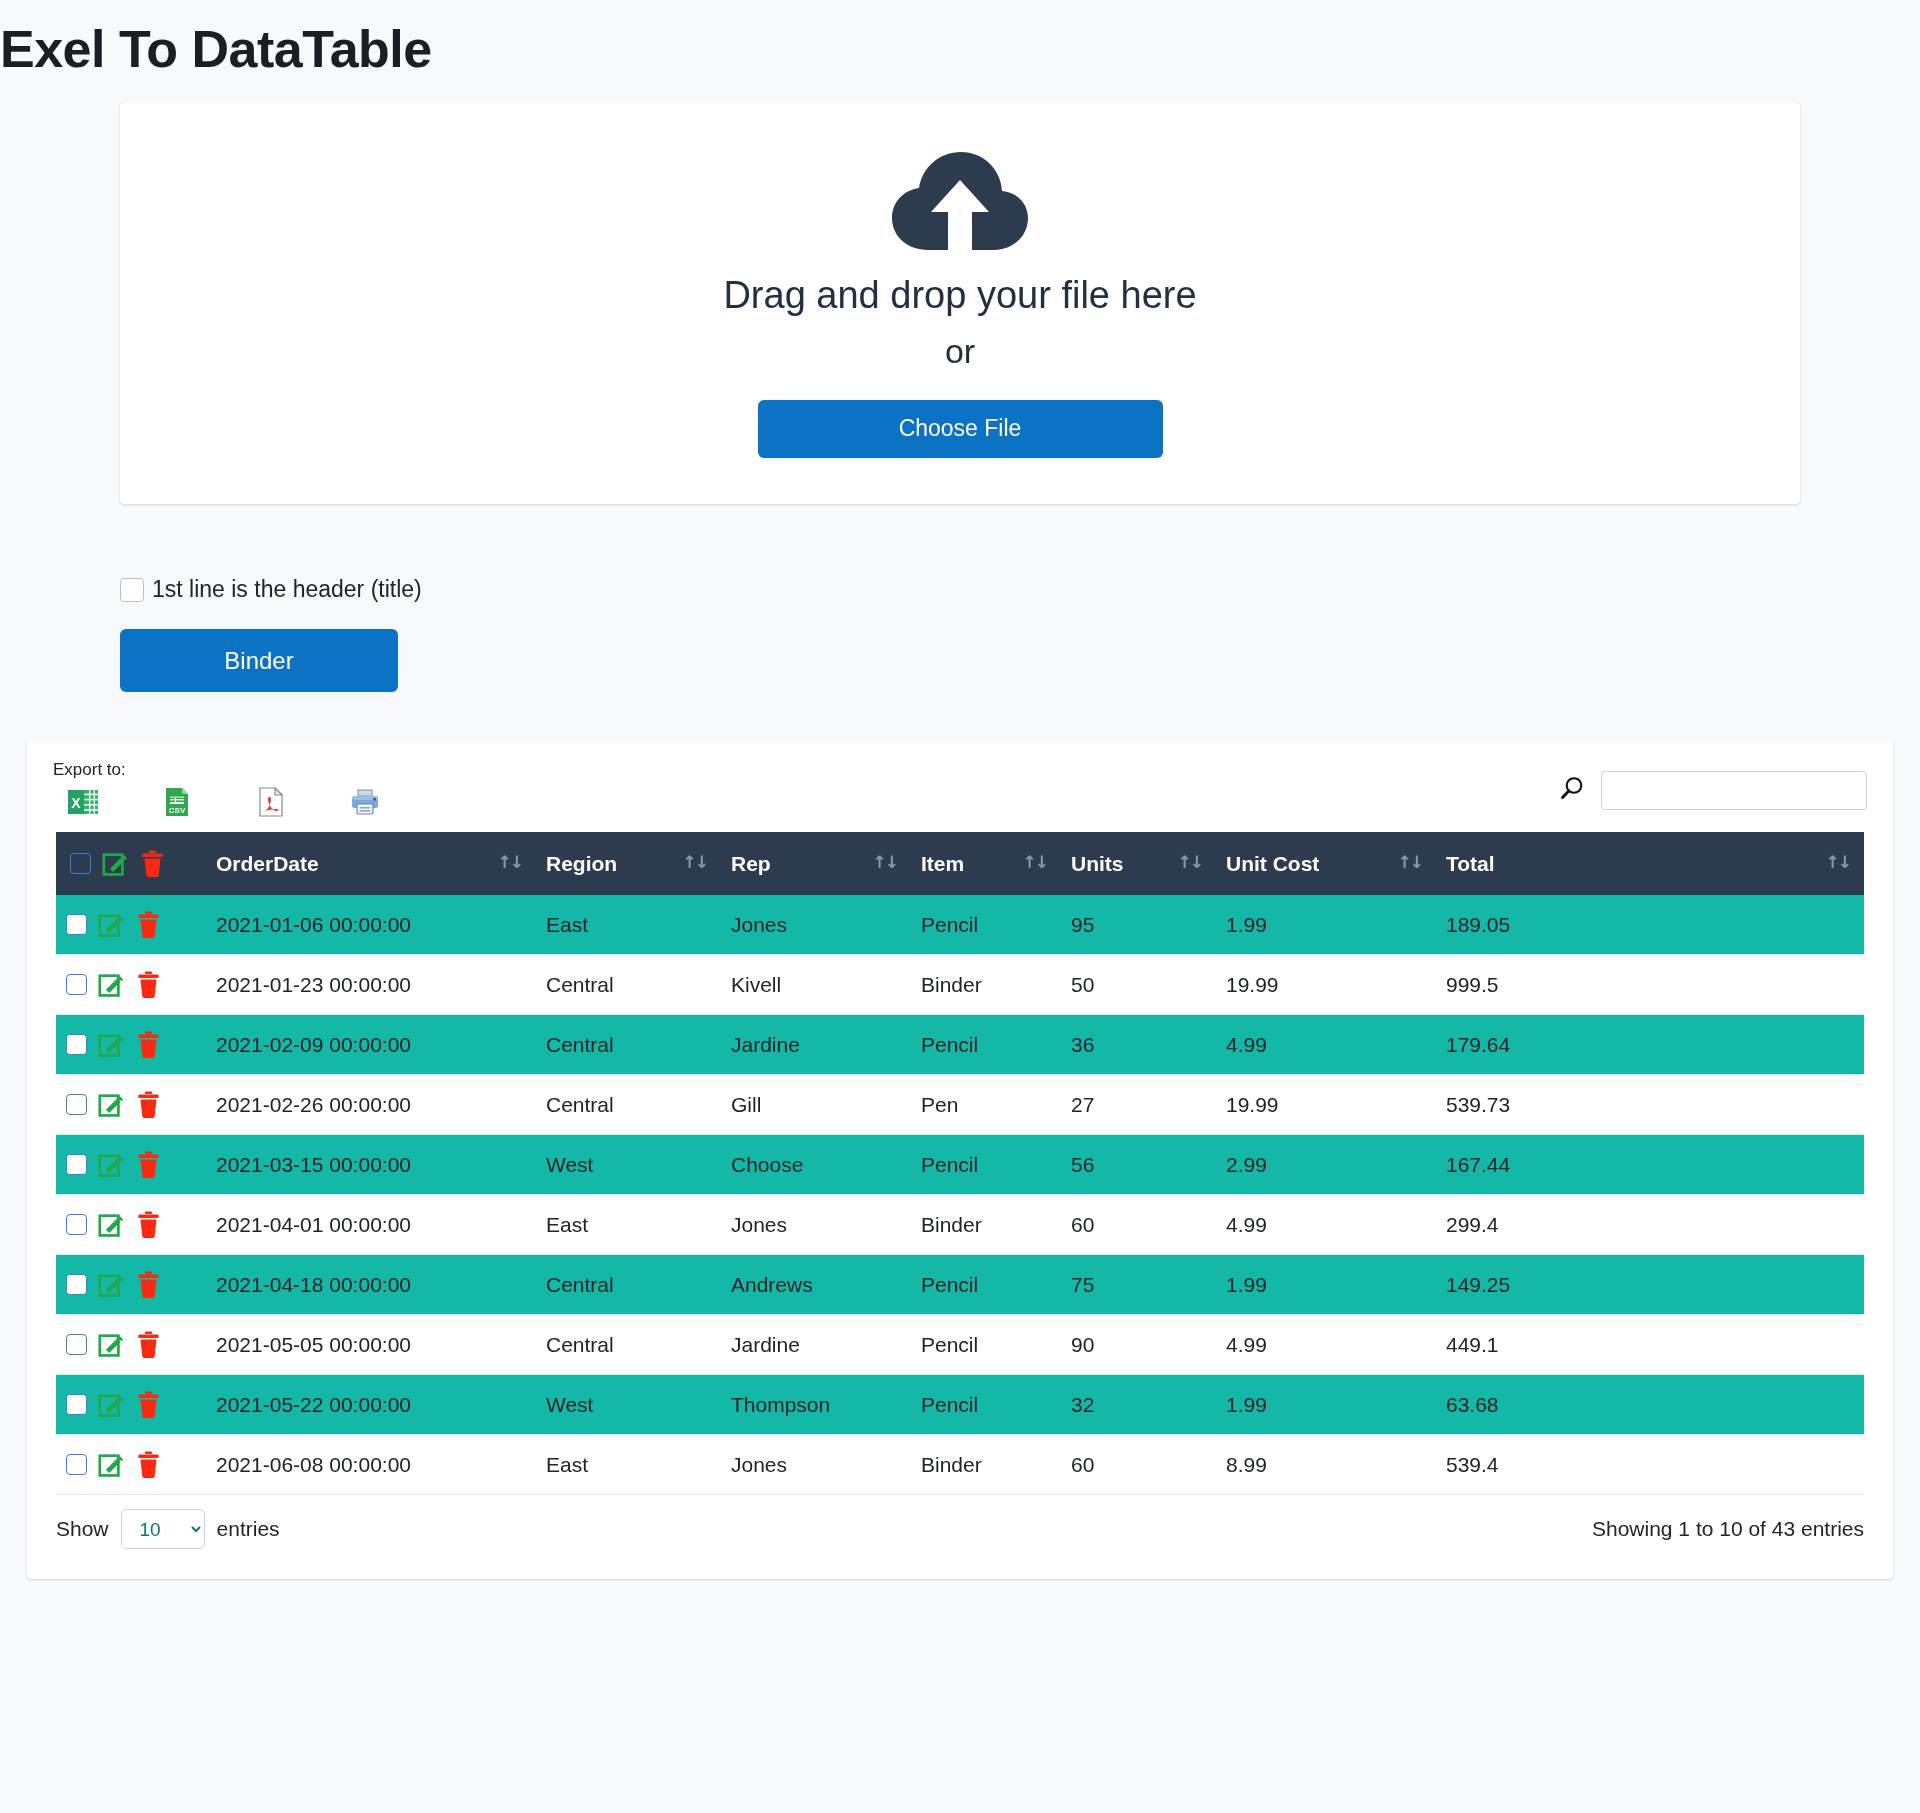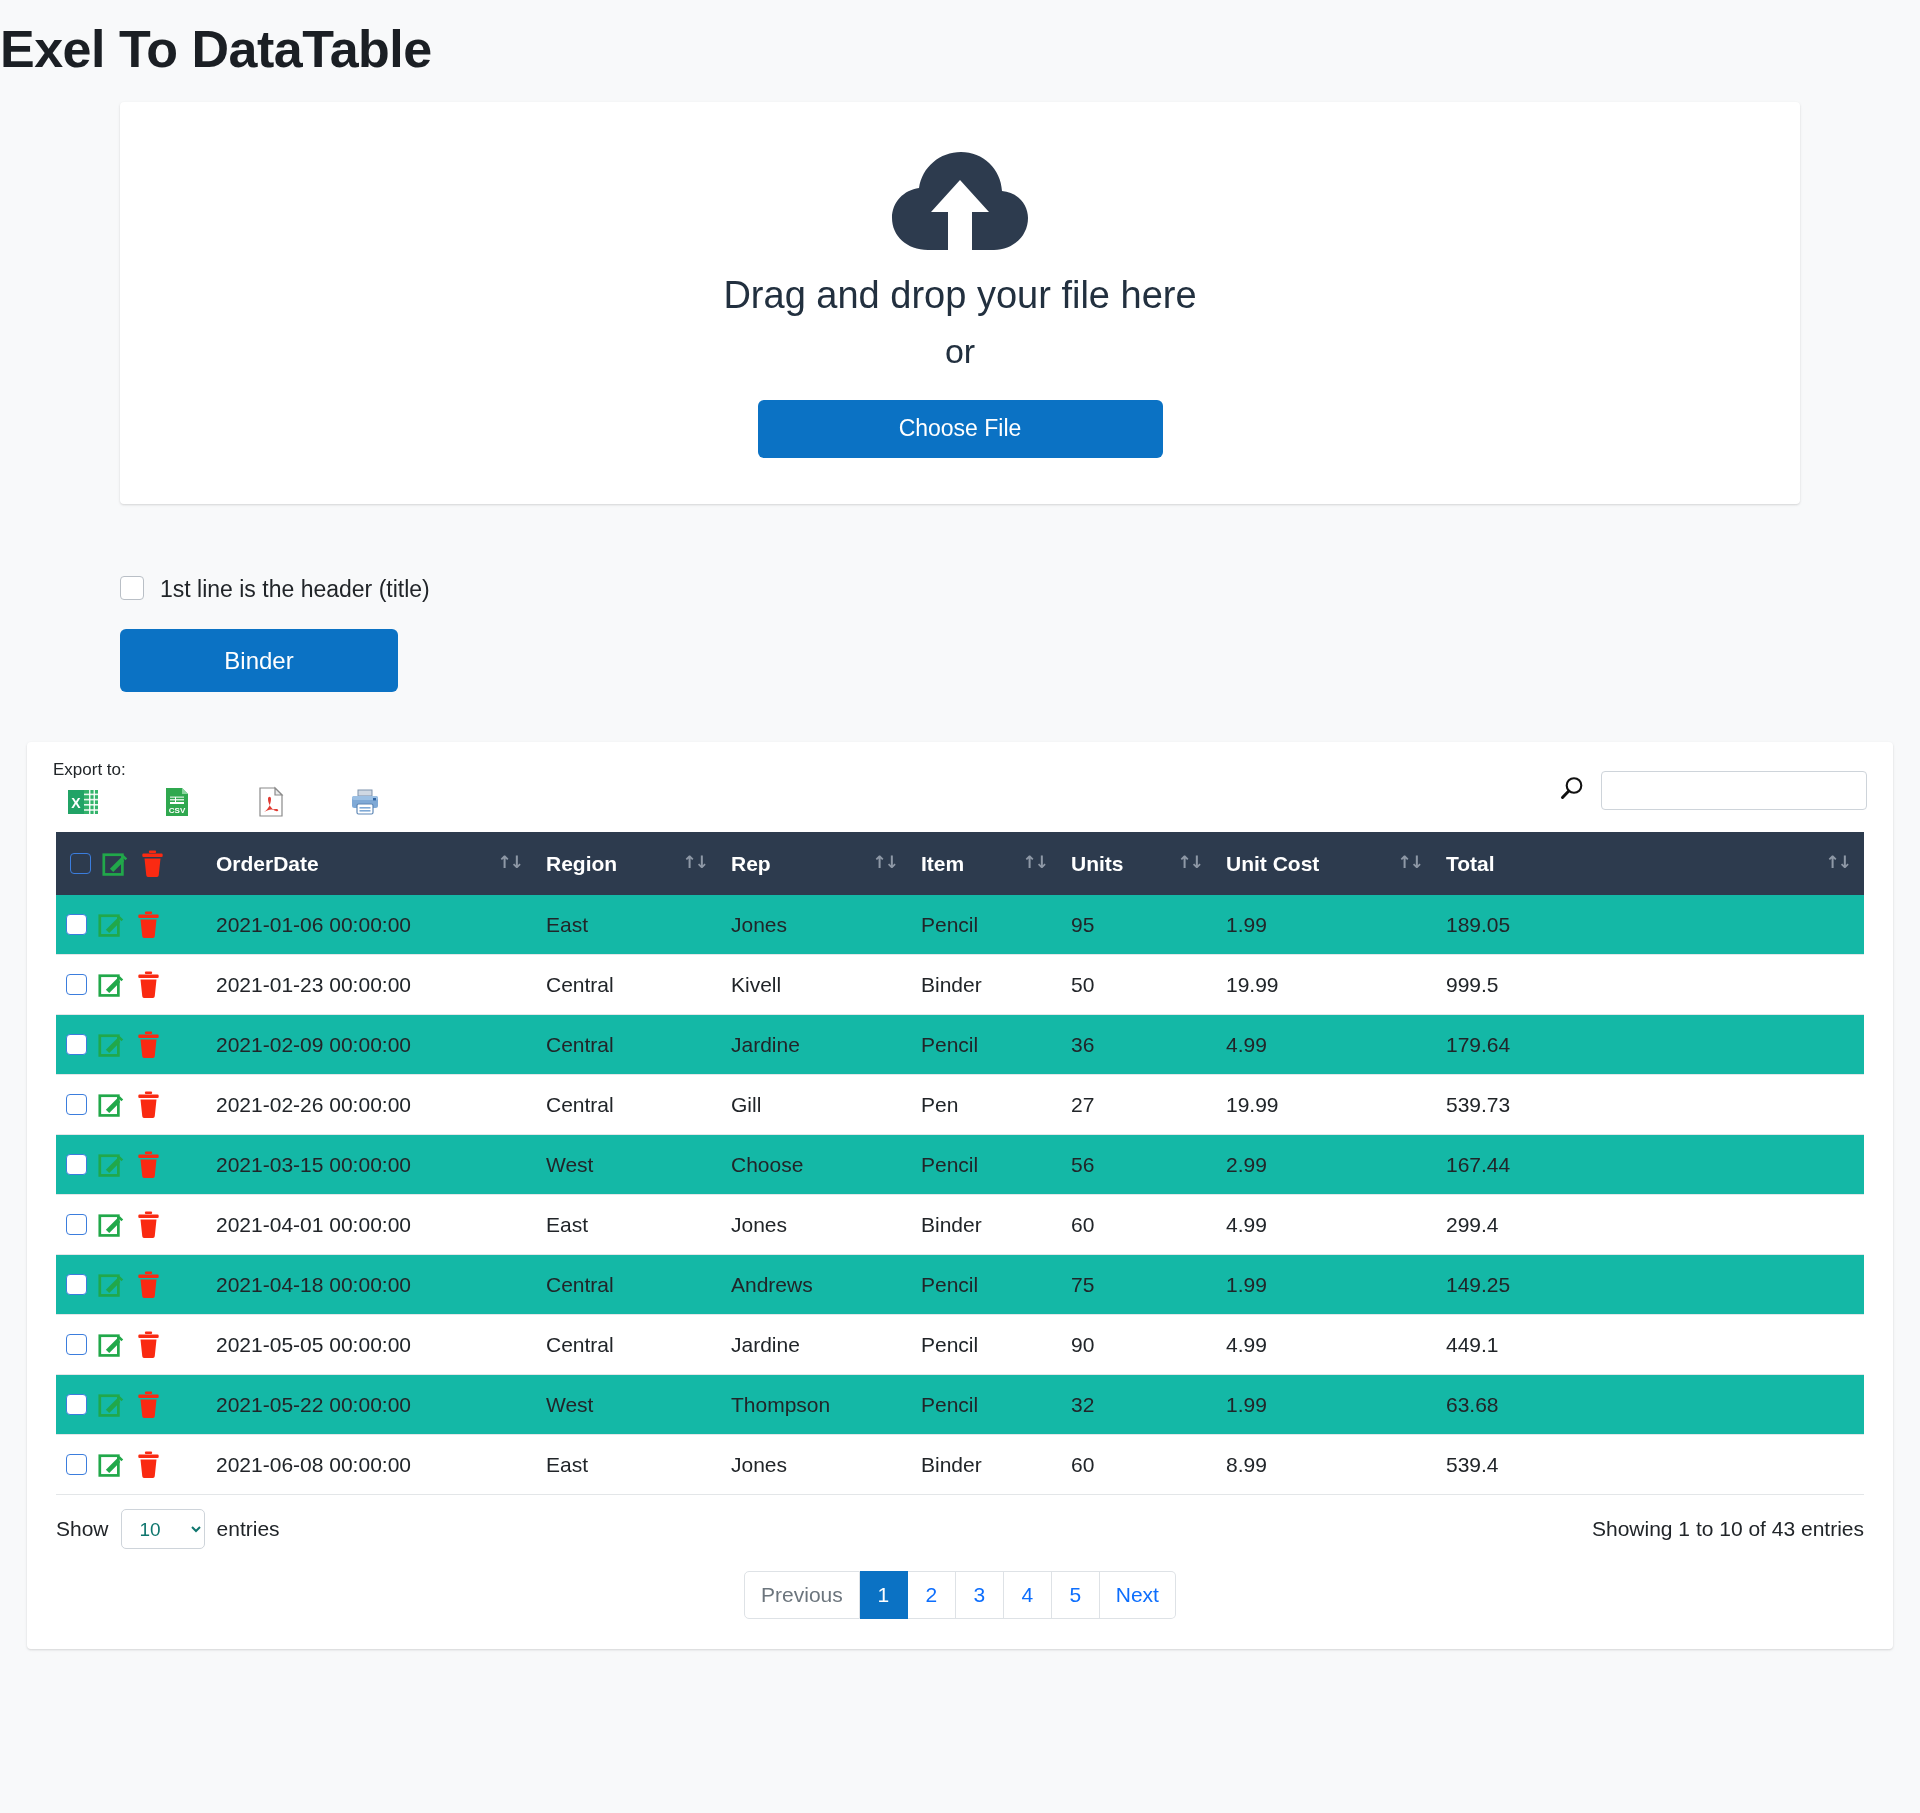--- a/index.html
+++ b/index.html
@@ -60,21 +60,21 @@
     line-height: 1.3;
   }
   .choose-file { min-width: 405px; }
 
   
   .options {
     width: 1680px;
     margin: 0 auto;
     padding-top: 72px;
   }
-  .check-row { display: flex; align-items: flex-start; gap: 16px; margin-bottom: 26px; }
+  .check-row { display: flex; align-items: center; gap: 8px; margin-bottom: 26px; }
   .cbox {
     width: 24px; height: 24px;
     border: 1.5px solid #b9bfc6;
     border-radius: 4px;
     background: #fff;
     display: inline-block;
     cursor: pointer;
     flex: 0 0 auto;
   }
   .check-label { font-size: 23px; color: #212529; }
@@ -614,26 +614,15 @@
 
     <div class="tfoot">
       <div class="show-entries">
         <span>Show</span>
         <select class="len-select" id="lenSelect"><option value="10">10</option><option value="25">25</option><option value="50">50</option><option value="100">100</option></select>
         <span>entries</span>
       </div>
       <div>Showing 1 to 10 of 43 entries</div>
     </div>
 
-    <div class="pagination-wrap">
-      <div class="pagination" id="pagination">
-          <div class="pg disabled">Previous</div>
-          <div class="pg active">1</div>
-          <div class="pg">2</div>
-          <div class="pg">3</div>
-          <div class="pg">4</div>
-          <div class="pg">5</div>
-          <div class="pg">Next</div>
-        </div>
-    </div>
 
   </div>
 </div>
 
 </body></html>

